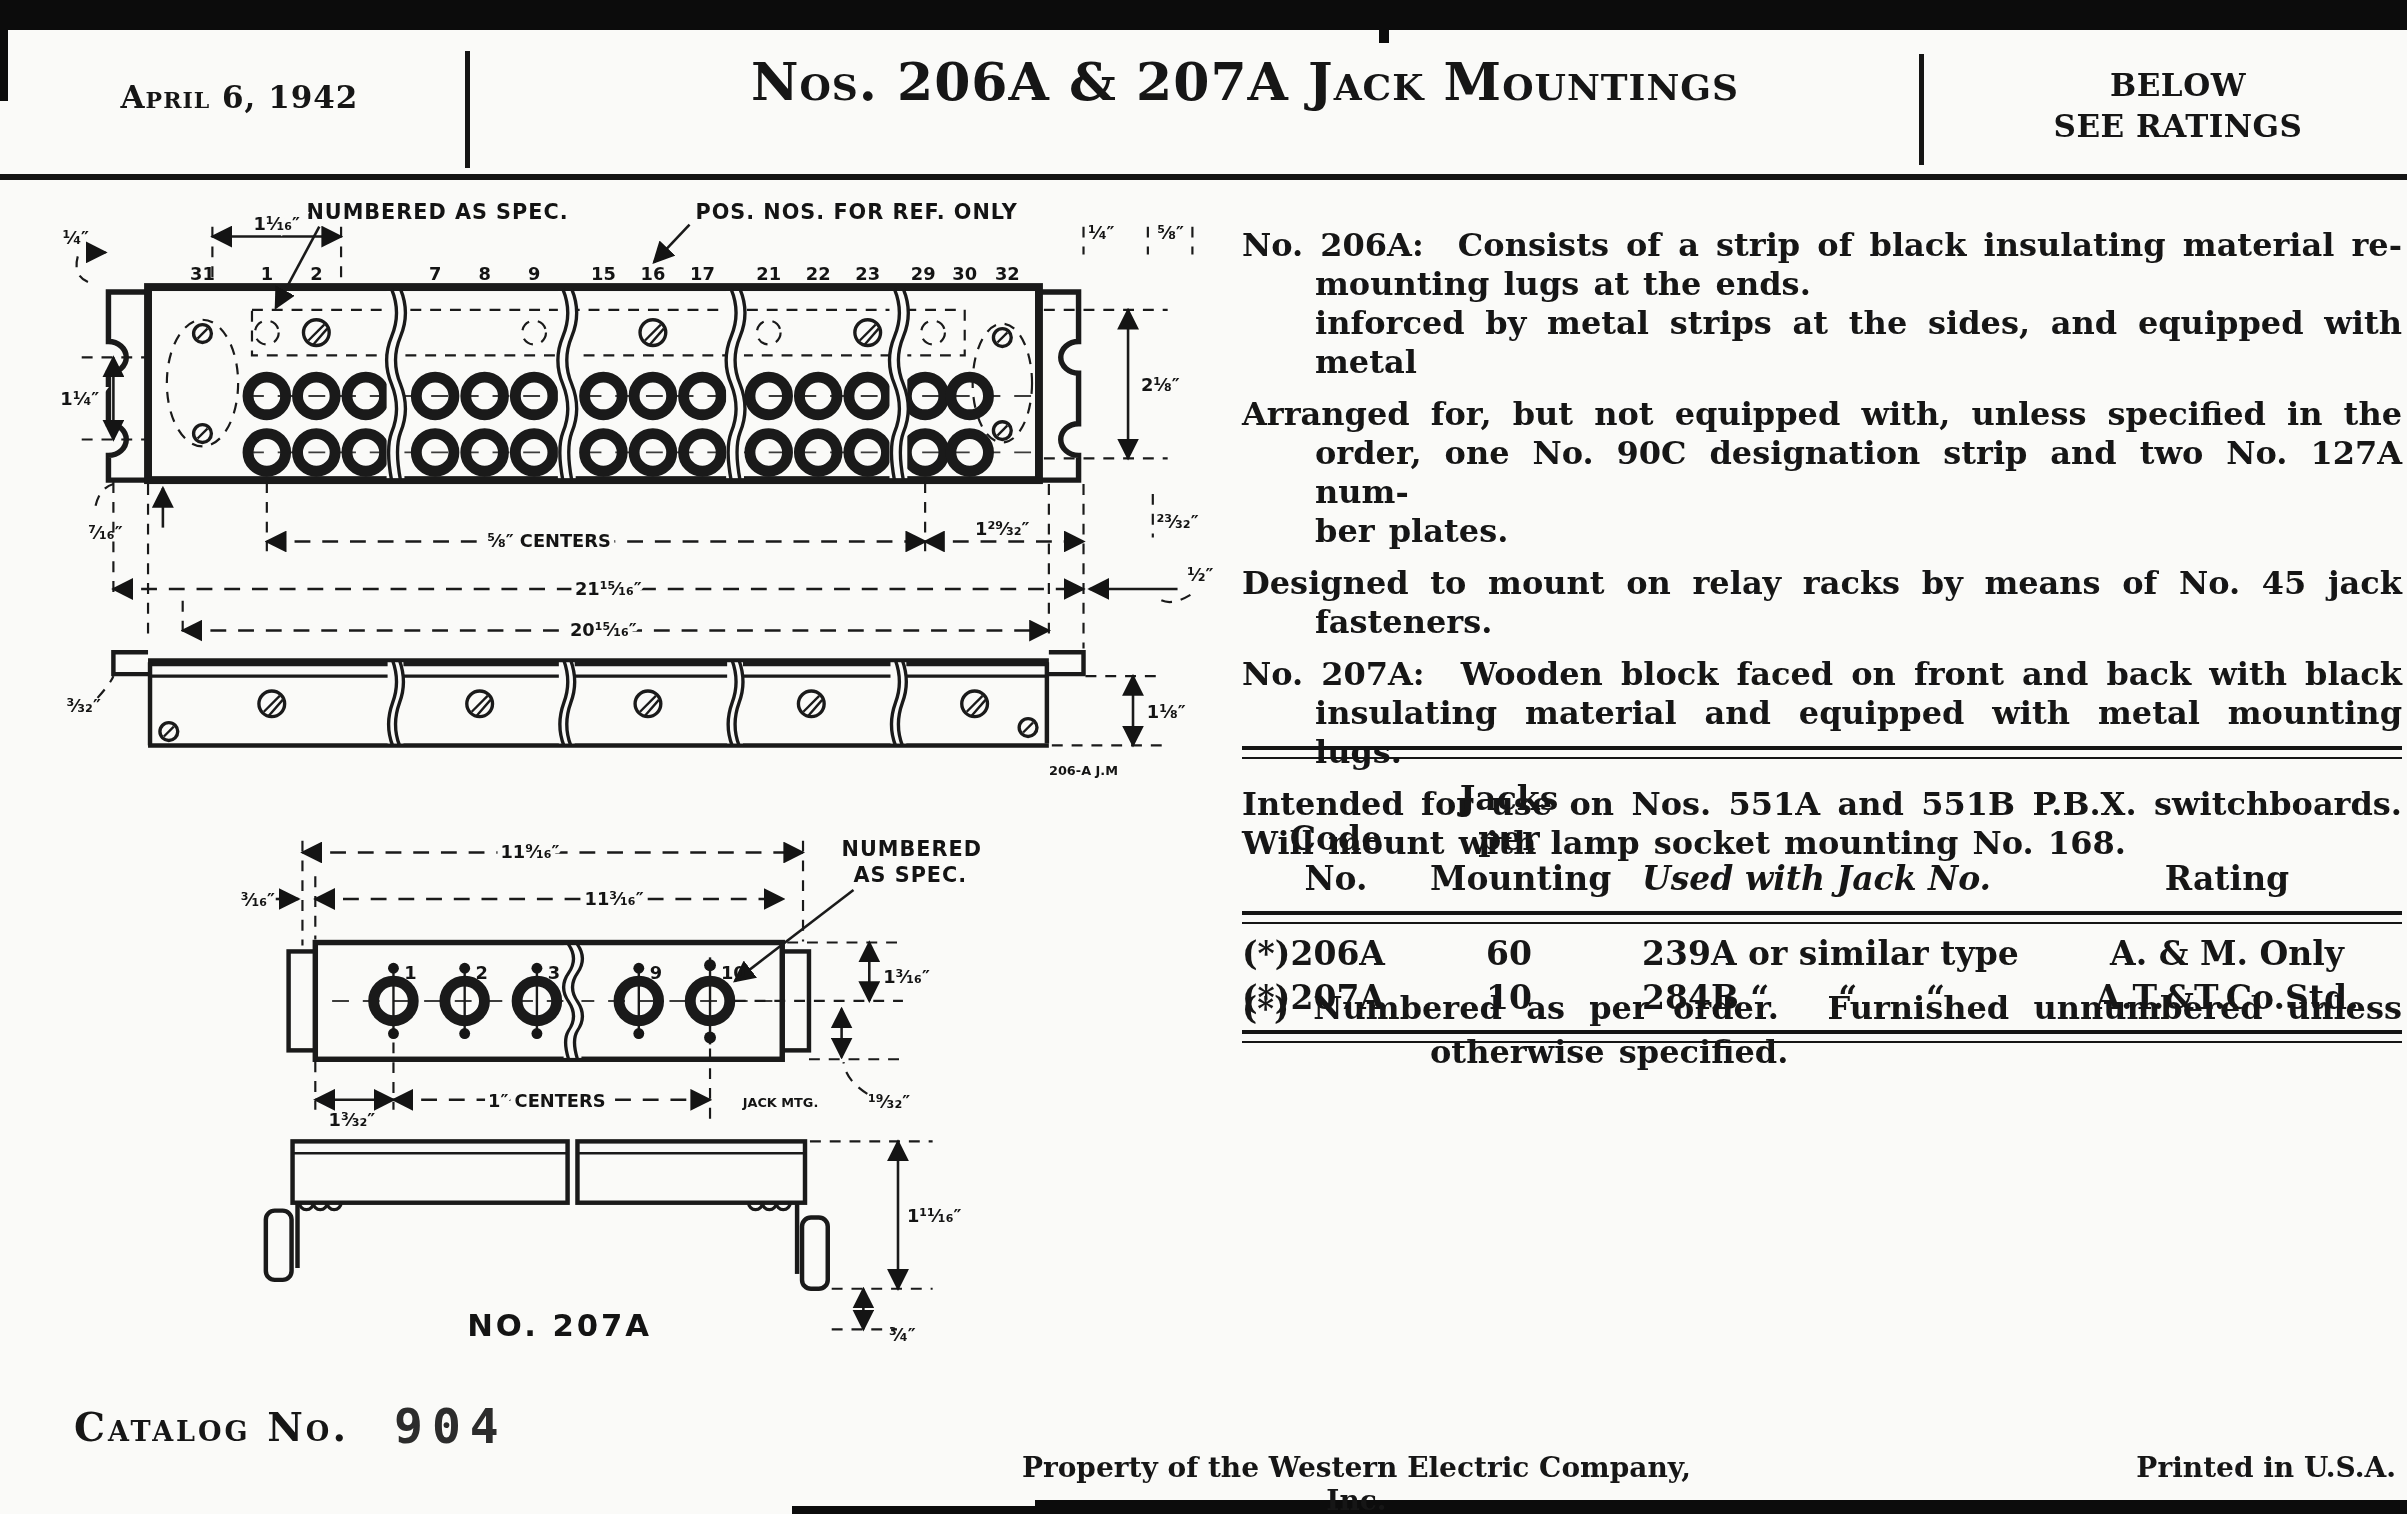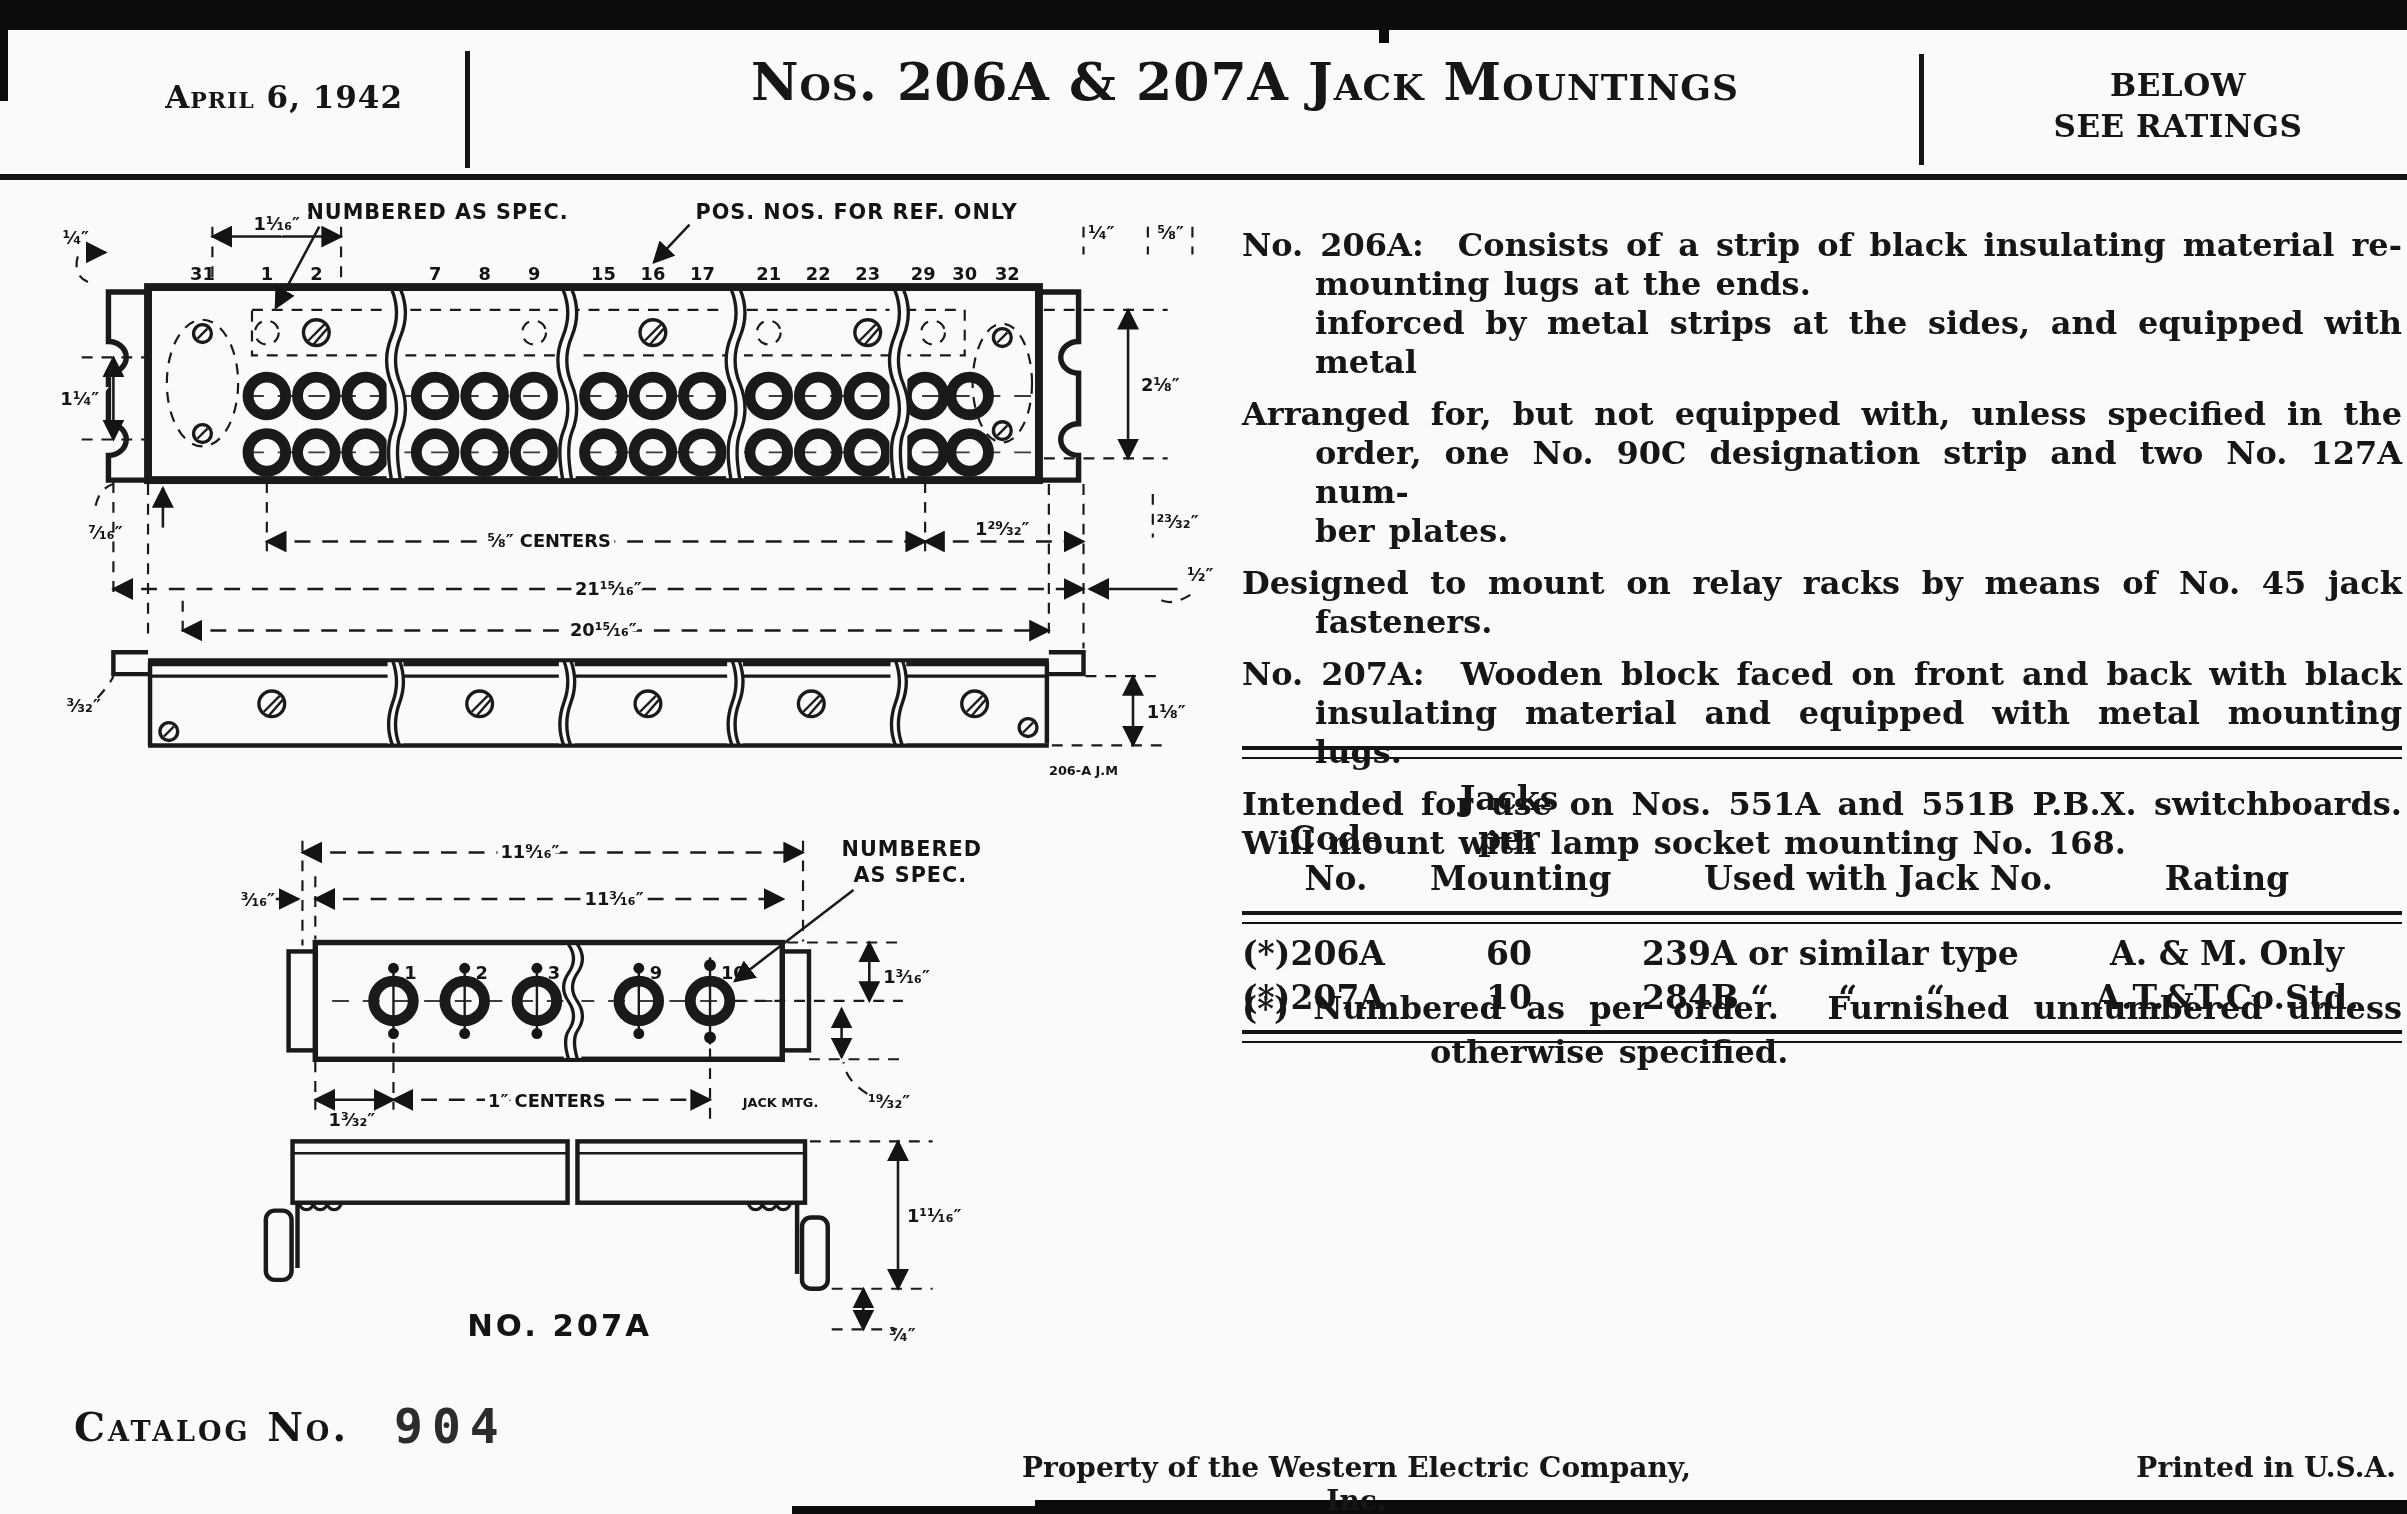--- a/index.html
+++ b/index.html
@@ -1,41 +1,41 @@
 <!DOCTYPE html>
 <html><head>
 <meta charset="utf-8">
 <style>
   html,body{margin:0;padding:0;background:#d8d8d4;}
   .page{position:relative;width:2408px;height:1515px;background:#fafaf8;overflow:hidden;
         font-family:"DejaVu Serif",serif;color:#161616;}
   .bar{position:absolute;background:#0c0c0c;}
   
-  .date{position:absolute;left:96px;top:79px;width:307px;text-align:right;
+  .date{position:absolute;left:86px;top:79px;width:307px;text-align:center;
         font-weight:700;font-size:31px;font-variant:small-caps;letter-spacing:1px;}
   .vr{position:absolute;width:5px;background:#151515;}
   .title{position:absolute;left:542px;top:51px;width:1406px;text-align:center;
          font-weight:700;font-size:52px;font-variant:small-caps;letter-spacing:1px;white-space:nowrap;}
   .ratings{position:absolute;left:1965px;top:65px;width:426px;text-align:center;
            font-weight:700;font-size:31px;line-height:41px;letter-spacing:0.5px;}
   .hrule{position:absolute;left:0;top:174px;width:2408px;height:6px;background:#151515;}
   
   .rtext{position:absolute;left:1242px;top:226px;width:1160px;
          font-weight:700;font-size:32px;word-spacing:3px;}
   .rtext .para{margin-bottom:13px;}
   .rtext .para div{line-height:39px;}
   .cont{padding-left:73px;}
   .jf{text-align:justify;text-align-last:justify;}
   
   .tbl{position:absolute;left:1242px;top:746px;width:1160px;font-weight:700;font-size:33px;}
   .dbl{border-top:4px solid #151515;border-bottom:2px solid #151515;height:7px;}
   .tgrid{display:grid;grid-template-columns:188px 158px 465px 348px;}
   .thead{align-items:end;padding:8px 0 12px 0;line-height:40px;}
   .thc{text-align:center;margin-top:12px;}
-  .thl{text-align:right;padding-left:54px;}
+  .thl{text-align:left;padding-left:54px;font-style:italic;}
   .trows{padding:8px 0 10px 0;line-height:44px;}
   .tc1{text-align:left;}
   .tc2{text-align:center;}
   .tc3{text-align:left;padding-left:54px;}
   .tc4{text-align:center;}
   .fnote{position:absolute;left:1242px;top:986px;width:1160px;
          font-weight:700;font-size:32px;line-height:44px;word-spacing:3px;}
   .fnote .l2{padding-left:188px;}
   
   .catalog{position:absolute;left:74px;top:1398px;white-space:nowrap;}

